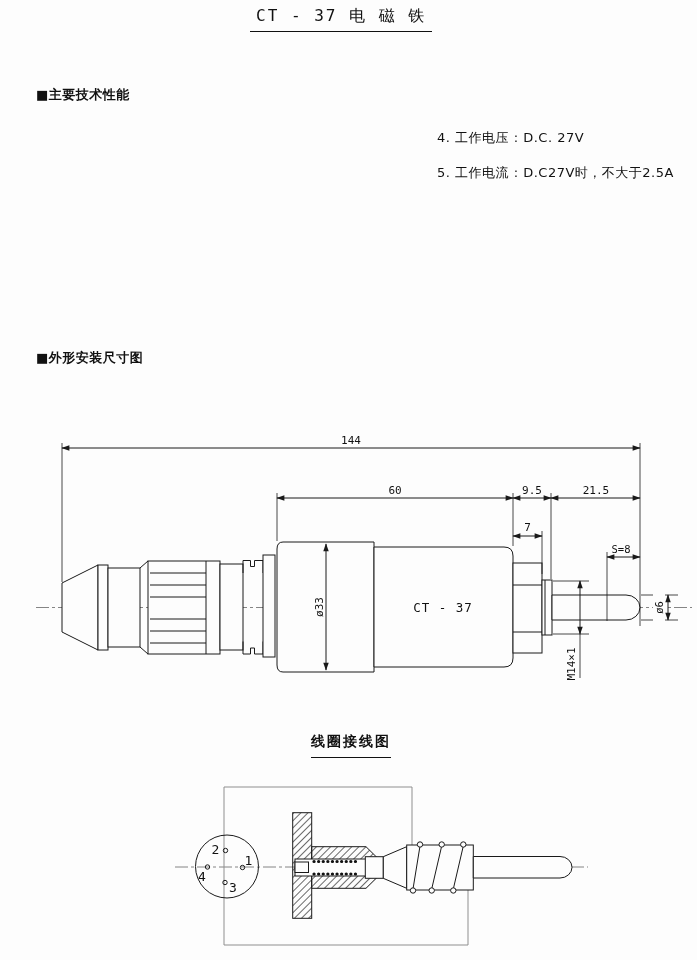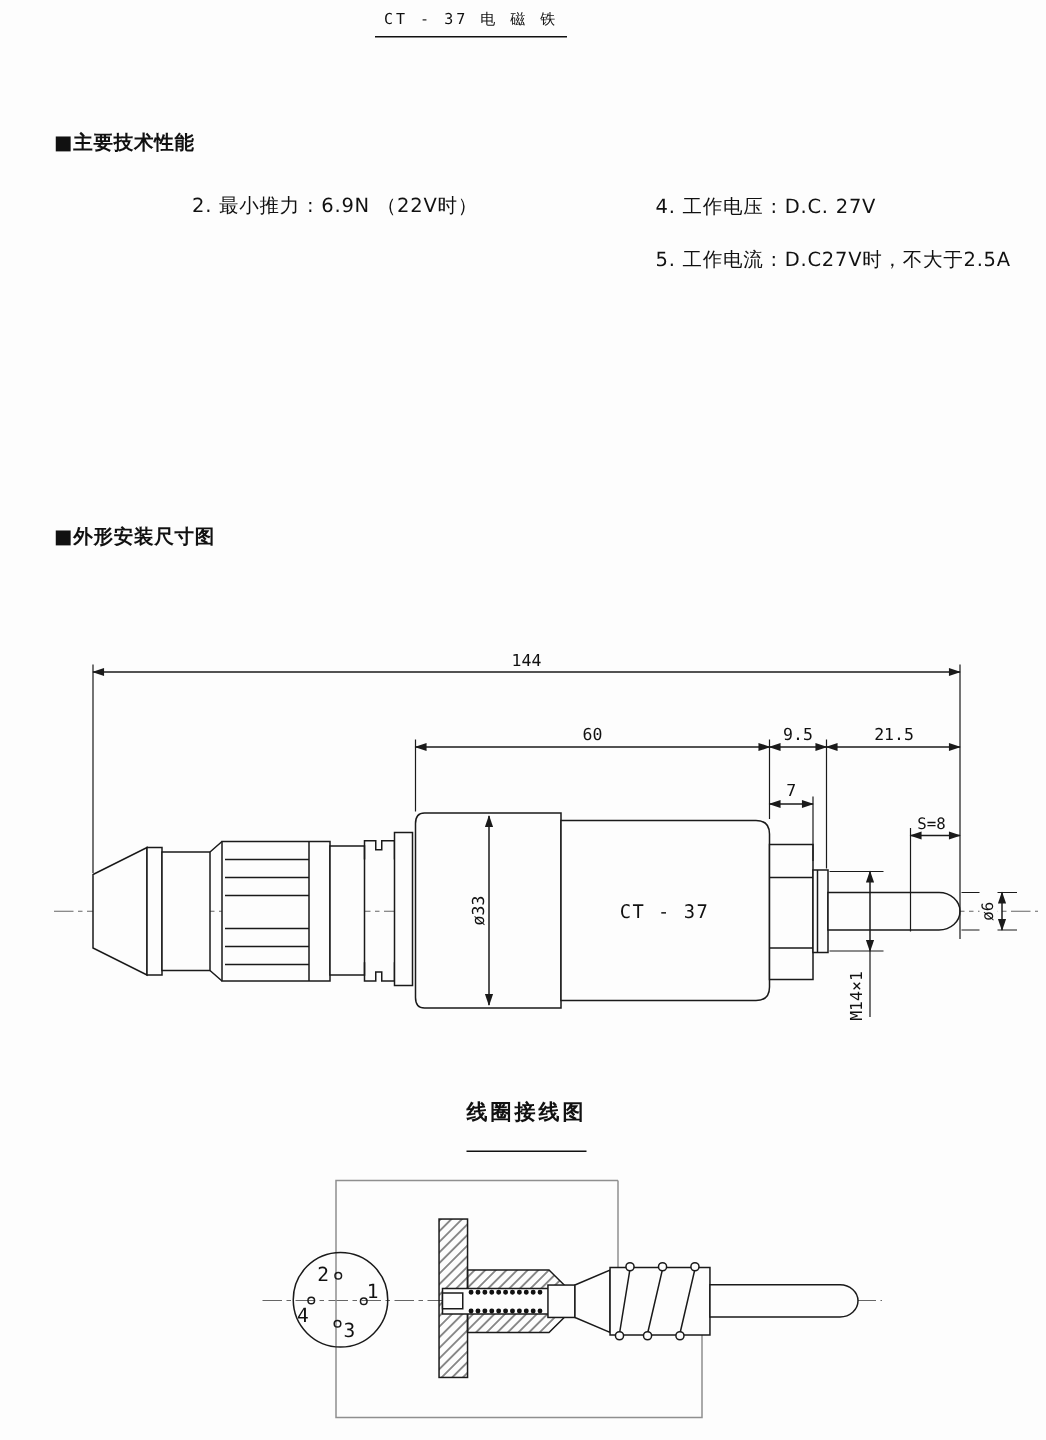--- a/index.html
+++ b/index.html
@@ -1,26 +1,26 @@
 <!DOCTYPE html>
 <html><head>
 <meta charset="utf-8">
 <style>
   html,body{margin:0;padding:0;}
   body{width:697px;height:960px;background:#fdfdfd;position:relative;overflow:hidden;
        font-family:"DejaVu Sans", sans-serif;color:#111;}
   .abs{position:absolute;}
   .doc-title{top:6px;left:250px;font-family:"DejaVu Sans Mono","DejaVu Sans",monospace;
-             font-size:10px;letter-spacing:2px;padding:0 6px 4px 6px;border-bottom:1.6px solid #111;
+             font-size:16px;letter-spacing:2px;padding:0 6px 4px 6px;border-bottom:1.6px solid #111;
              white-space:nowrap;}
   .sec-header{left:36px;font-size:13px;font-weight:bold;letter-spacing:.5px;}
   .spec-col{font-size:13px;letter-spacing:.5px;}
   .spec-line{height:35px;white-space:nowrap;}
   .wiring-title{left:311px;top:733px;font-size:14px;letter-spacing:2px;font-weight:bold;
-                padding-bottom:16px;border-bottom:1.4px solid #111;white-space:nowrap;}
+                padding-bottom:6px;border-bottom:1.4px solid #111;white-space:nowrap;}
   svg text{font-family:"DejaVu Sans Mono","DejaVu Sans",monospace;fill:#111;}
   svg .dimtxt{font-size:11px;}
   svg .pintxt{font-size:13px;}
 </style>
 </head>
 <body>
 
 <svg class="abs" style="left:0;top:0" width="697" height="960" viewBox="0 0 697 960">
   <defs>
     <marker id="arr" viewBox="0 0 10 10" refX="9.2" refY="5" markerWidth="9" markerHeight="8" orient="auto-start-reverse">
@@ -159,21 +159,20 @@
     <text class="pintxt" x="202" y="881" text-anchor="middle">4</text>
     <text class="pintxt" x="233" y="891.5" text-anchor="middle">3</text>
   </g>
 </svg>
 
 <div class="abs doc-title">CT - 37 电 磁 铁</div>
 
 <div class="abs sec-header" style="top:86px">■主要技术性能</div>
 
 <div class="abs spec-col" style="left:128px;top:128px">
-  <div class="spec-line">2. 最小推力 :  6.9N （22V时）</div>
 </div>
 
 <div class="abs spec-col" style="left:437px;top:129px">
   <div class="spec-line">4. 工作电压 :  D.C. 27V</div>
   <div class="spec-line">5. 工作电流 :  D.C27V时，不大于2.5A</div>
 </div>
 
 <div class="abs sec-header" style="top:349px">■外形安装尺寸图</div>
 
 <div class="abs wiring-title">线圈接线图</div>

